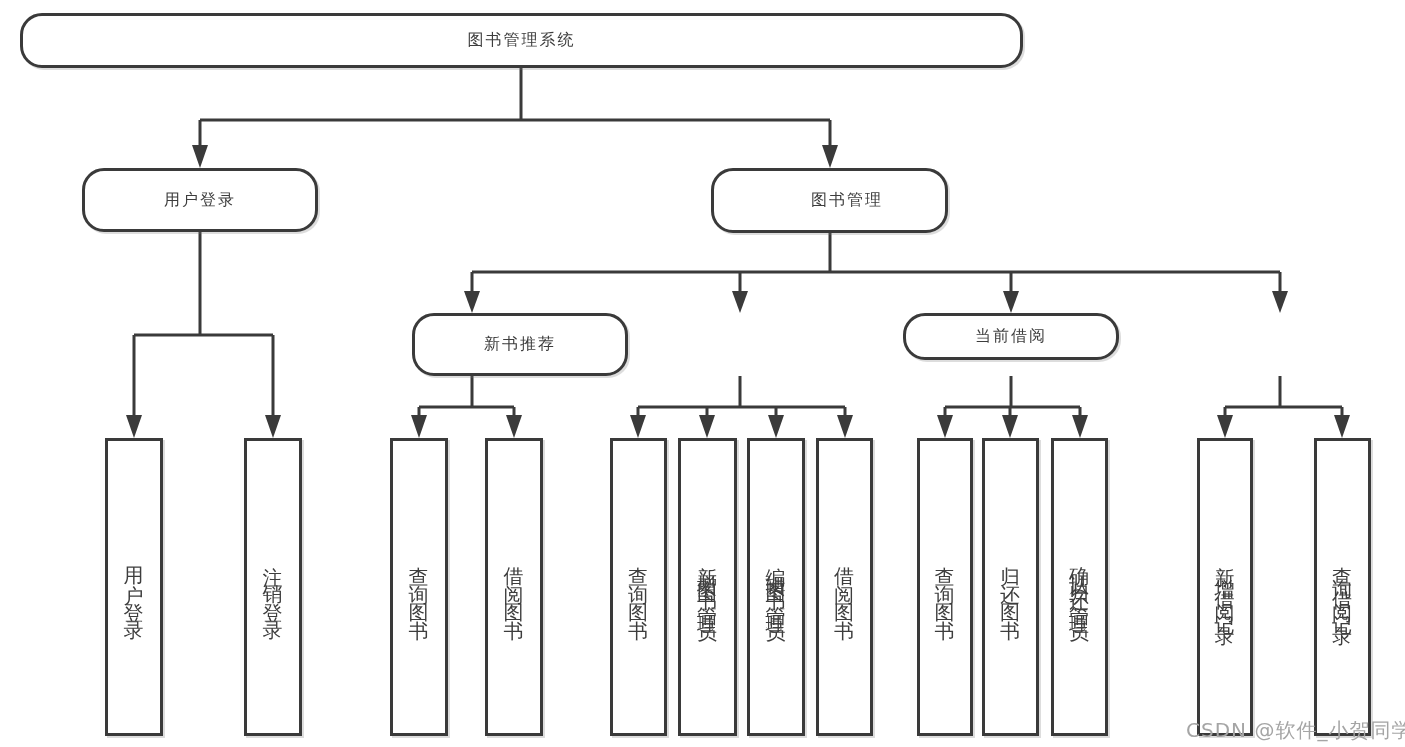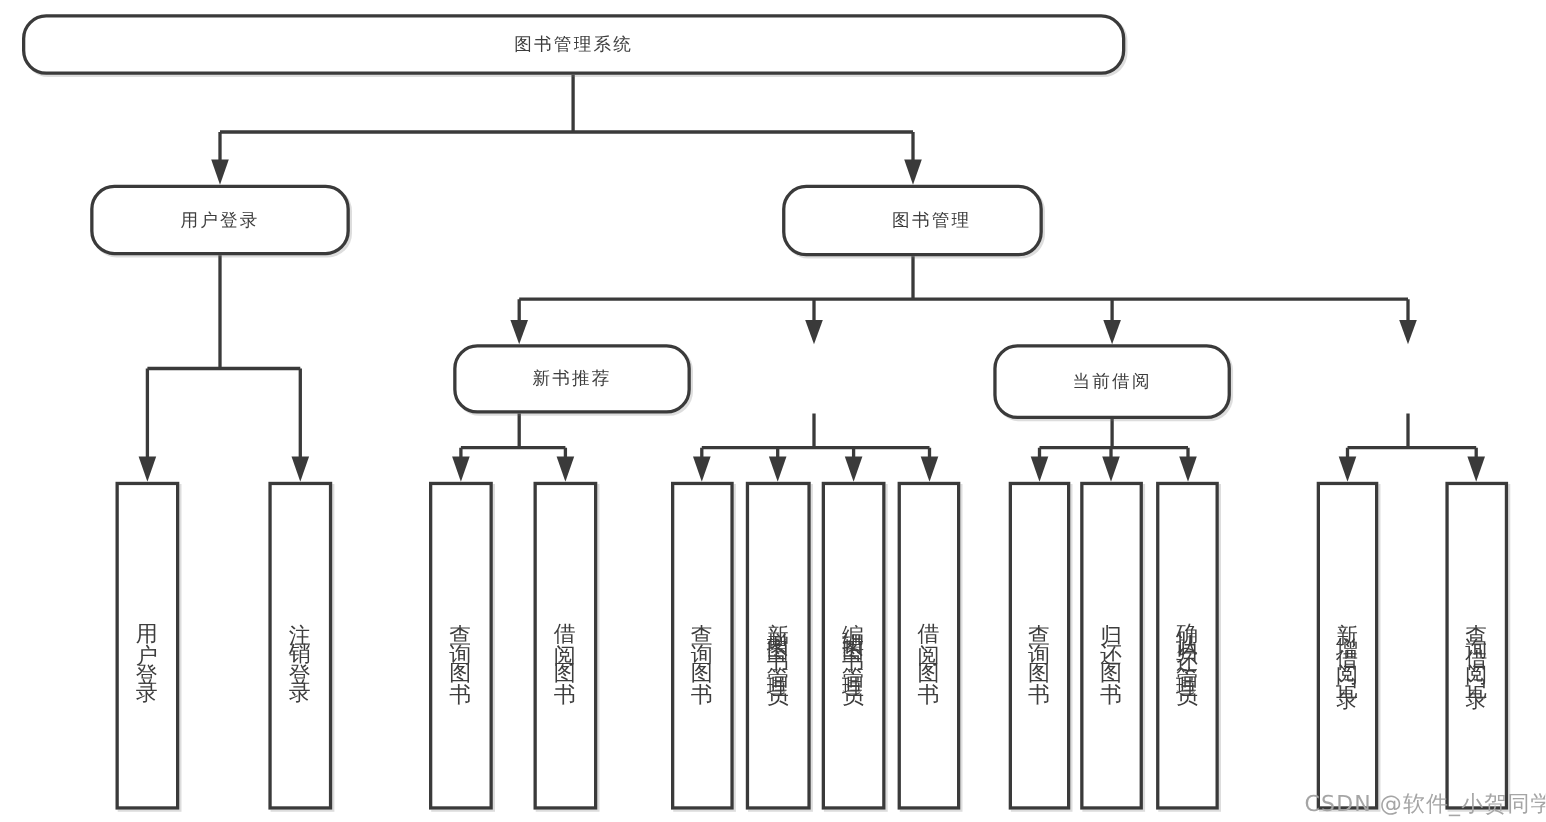--- a/index.html
+++ b/index.html
@@ -102,21 +102,21 @@
   <div class="node h-node" style="left:82px; top:168px; width:236px; height:64px;">
     <span>用户登录</span>
   </div>
   <div class="node h-node" style="left:711px; top:168px; width:237px; height:65px;padding-left:35px;">
     <span>图书管理</span>
   </div>
 
   <div class="node h-node" style="left:364px; top:313px; width:216px; height:63px;margin-left:48px;">
     <span>新书推荐</span>
   </div>
-  <div class="node h-node" style="left:903px; top:313px; width:216px; height:68px;">
+  <div class="node h-node" style="left:903px; top:313px; width:216px; height:47px;">
     <span>当前借阅</span>
   </div>
 
   <div class="node v-node v-short" style="left:105px; top:438px; width:58px; height:298px;">
     <span>用户登录</span>
   </div>
   <div class="node v-node v-short" style="left:244px; top:438px; width:58px; height:298px;">
     <span>注销登录</span>
   </div>
 

